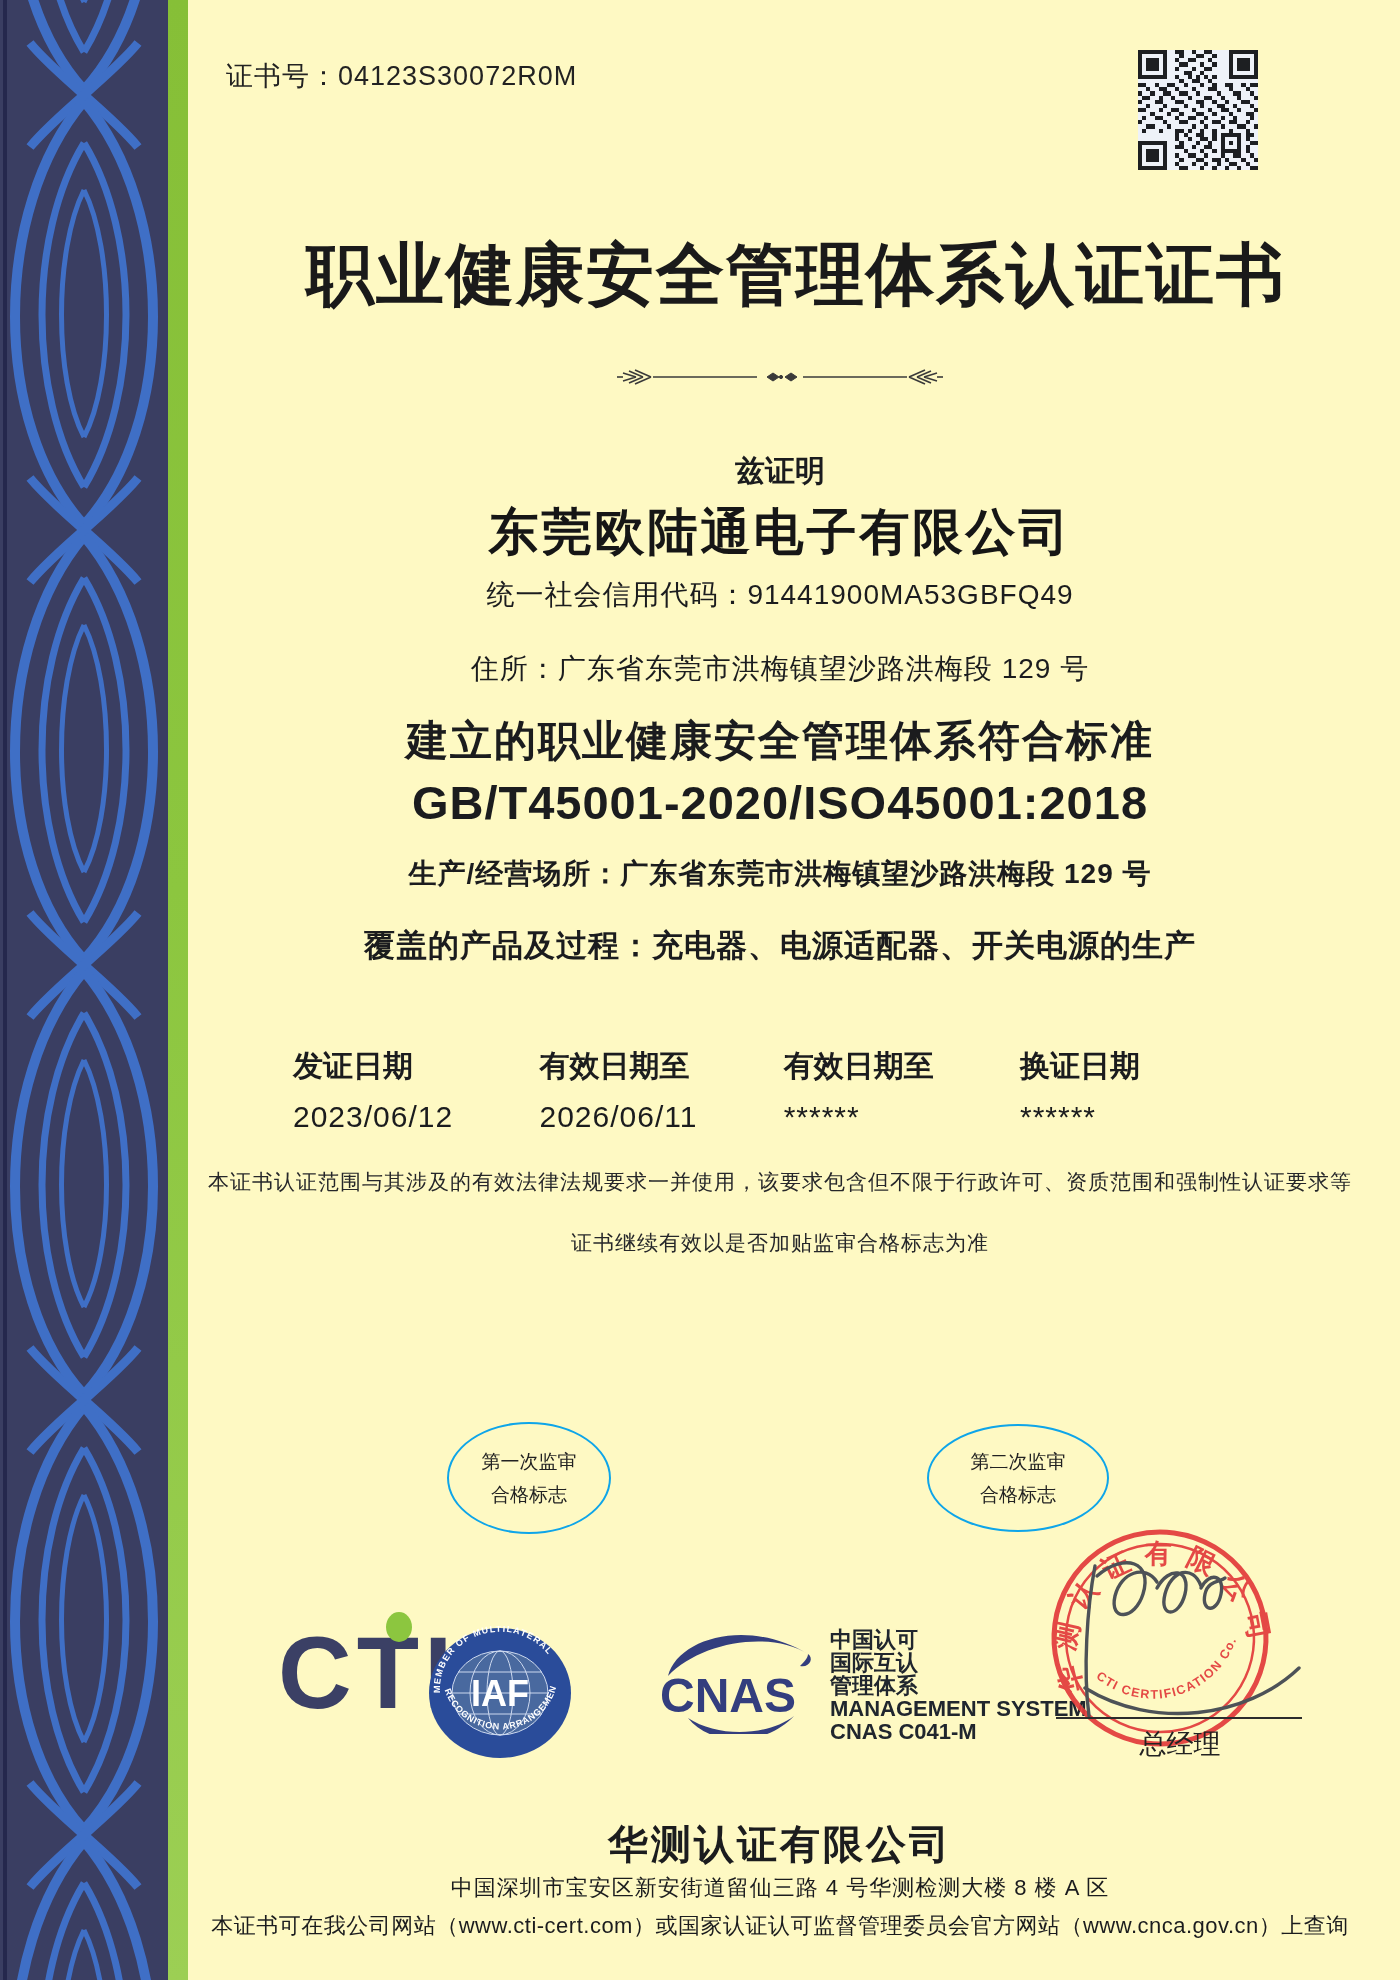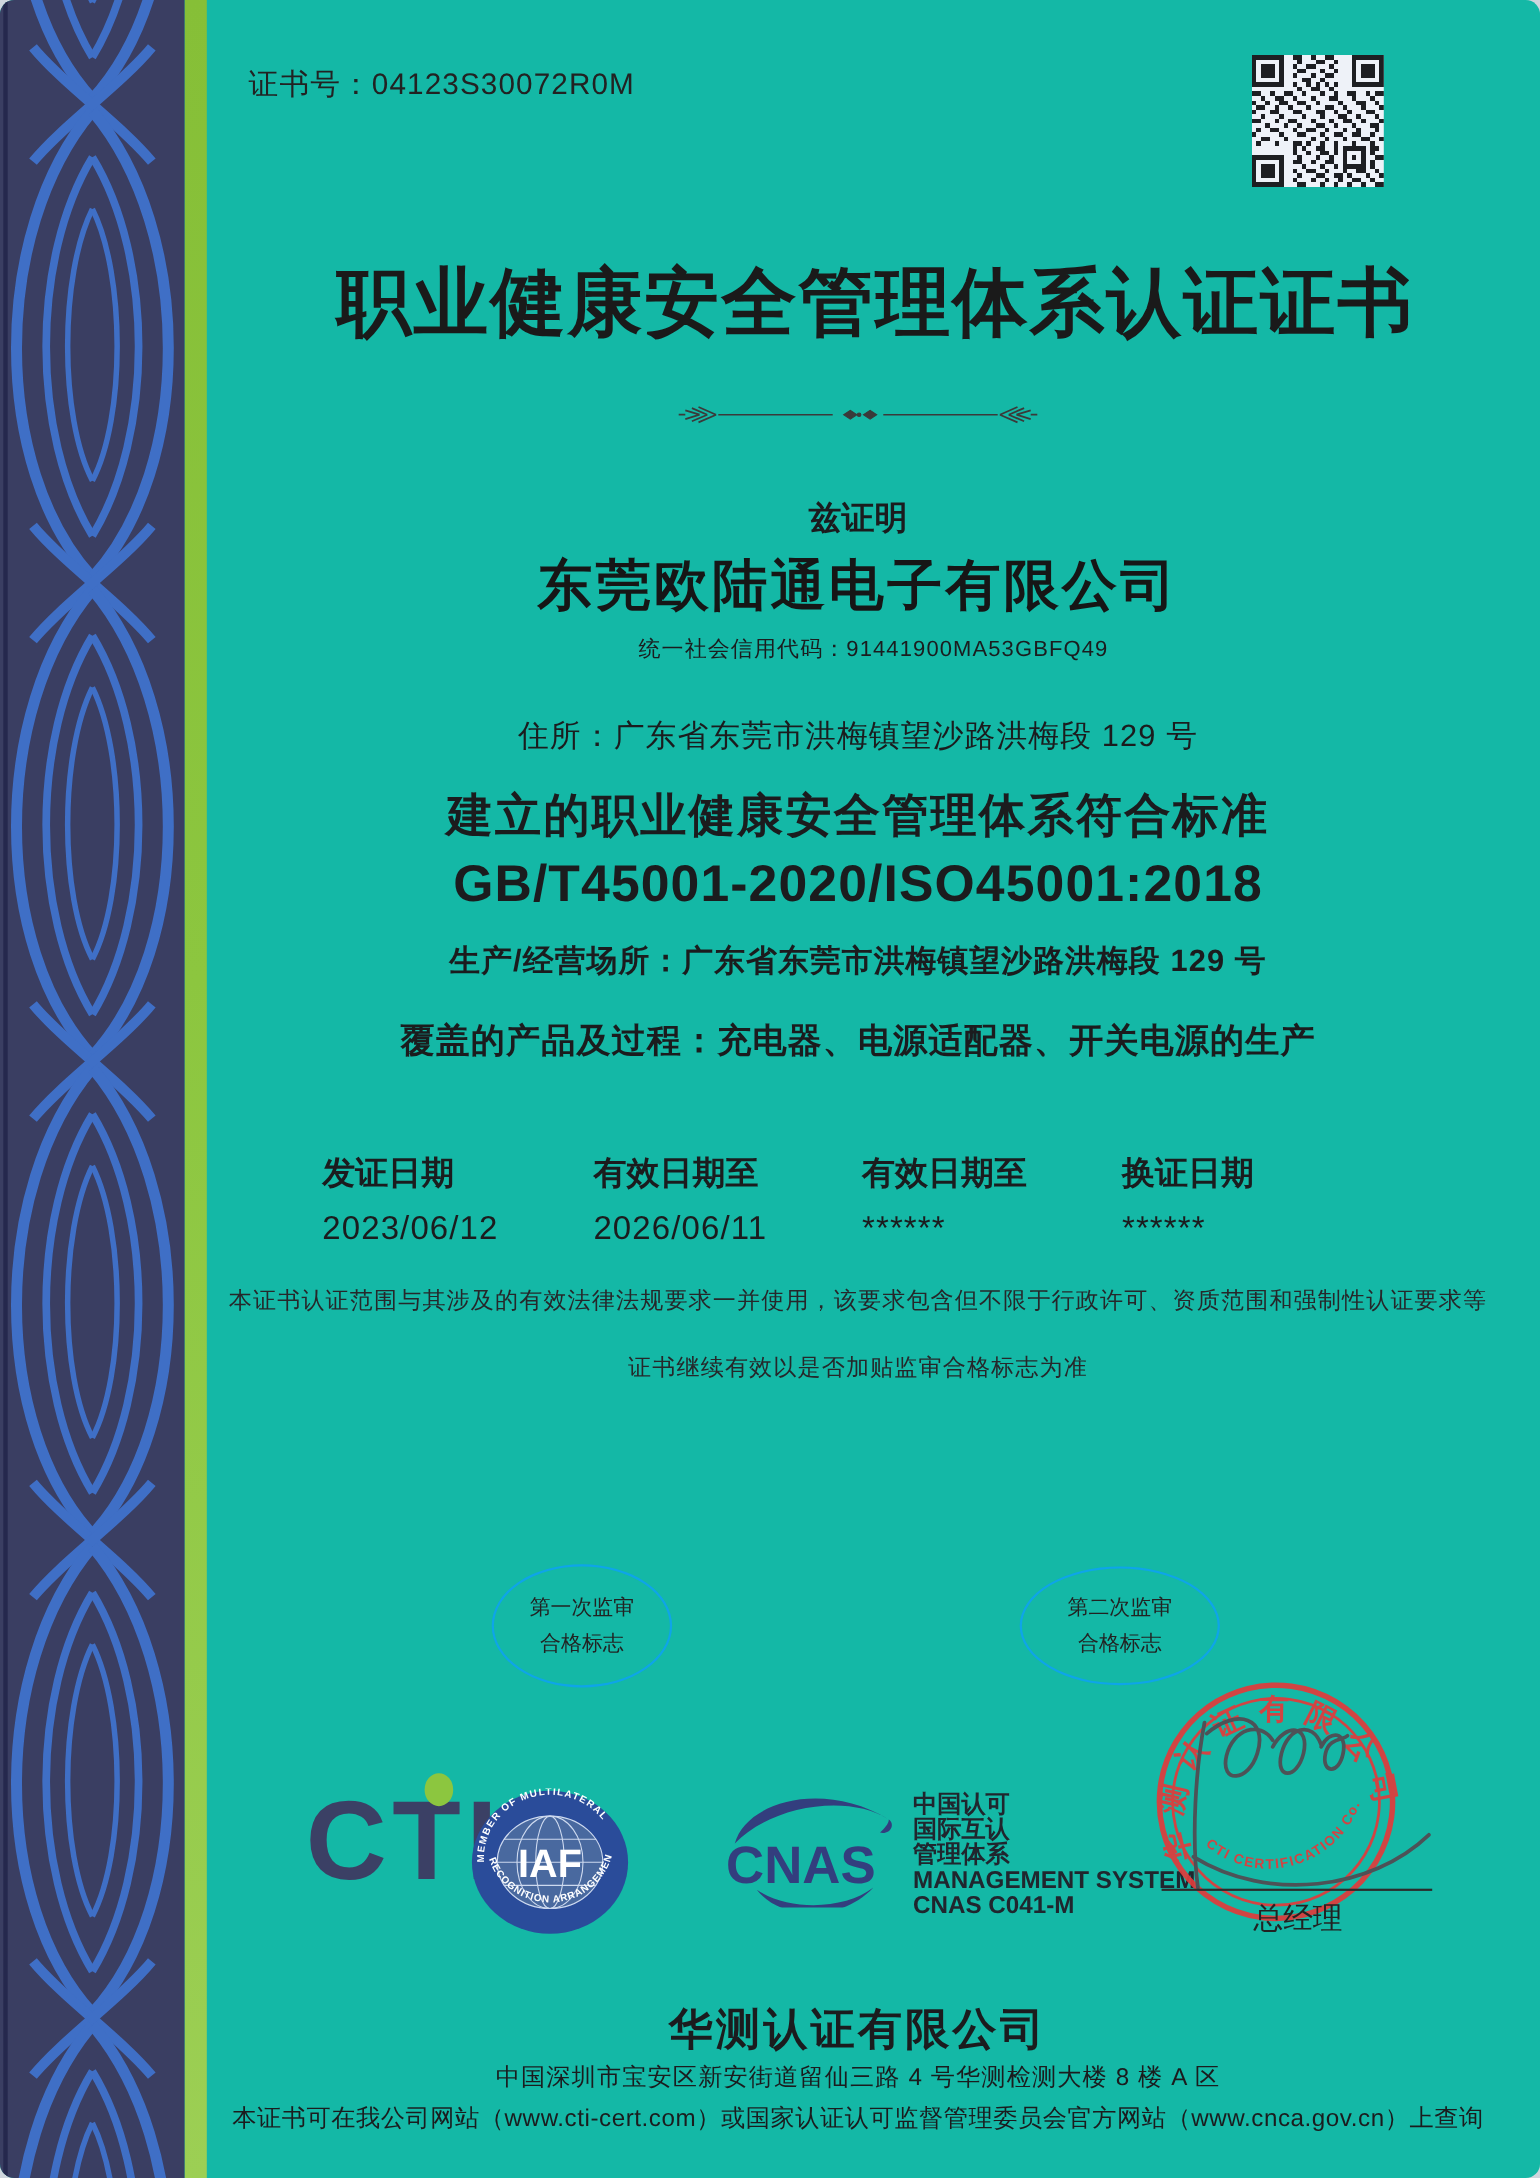--- a/index.html
+++ b/index.html
@@ -1,31 +1,31 @@
 <!DOCTYPE html>
 <html><head>
 <meta charset="utf-8">
 <style>
   html,body{margin:0;padding:0;background:#cfd6dd;}
   .page{position:relative;width:1400px;height:1980px;overflow:hidden;
-        background:#14b8a6;font-family:"Liberation Sans","DejaVu Sans",sans-serif;color:#1b1c1e;border-radius:13px;}
+        background:#fef9c3;font-family:"Liberation Sans","DejaVu Sans",sans-serif;color:#1b1c1e;}
   
   .band{position:absolute;left:0;top:0;width:168px;height:1980px;display:block;}
   .green-stripe{position:absolute;left:168px;top:0;width:20px;height:1980px;
         background:linear-gradient(175deg,#86bf37 0%,#8cc63f 45%,#9ccf54 100%);}
   
   .content{position:absolute;left:188px;top:0;width:1212px;height:1980px;}
   .cline{position:absolute;left:0;width:1184px;text-align:center;margin-top:13px;}
   .cert-no{position:absolute;left:38px;top:58px;font-size:27px;letter-spacing:1px;color:#222;}
   .qr{position:absolute;left:950px;top:50px;width:120px;height:120px;}
   .doc-title{top:230px;font-size:68px;font-weight:700;letter-spacing:2px;color:#1a1a1a;margin:0;padding-left:16px;}
   .divider{top:352px;}
   .certify{top:438px;font-size:30px;font-weight:600;}
   .company{top:486px;font-size:50px;font-weight:700;letter-spacing:3px;color:#161616;}
-  .credit{top:563px;font-size:20px;letter-spacing:1px;padding-left:14px;}
+  .credit{top:563px;font-size:28px;letter-spacing:1px;}
   .addr{top:637px;font-size:28px;letter-spacing:1px;}
   .std-line{top:700px;font-size:42px;font-weight:700;letter-spacing:2px;}
   .std-code{top:762px;font-size:47px;font-weight:700;letter-spacing:1px;}
   .site{top:842px;font-size:28px;font-weight:600;letter-spacing:1px;}
   .scope{top:912px;font-size:31px;font-weight:700;letter-spacing:1px;}
   .dates{position:absolute;left:105px;top:1046px;width:877px;display:flex;justify-content:space-between;}
   .date-col{text-align:left;min-width:150px;}
   .date-label{font-size:30px;font-weight:600;}
   .date-value{font-size:30px;margin-top:13px;letter-spacing:1px;}
   .legal1{top:1155px;font-size:21px;letter-spacing:1px;color:#26272a;}

